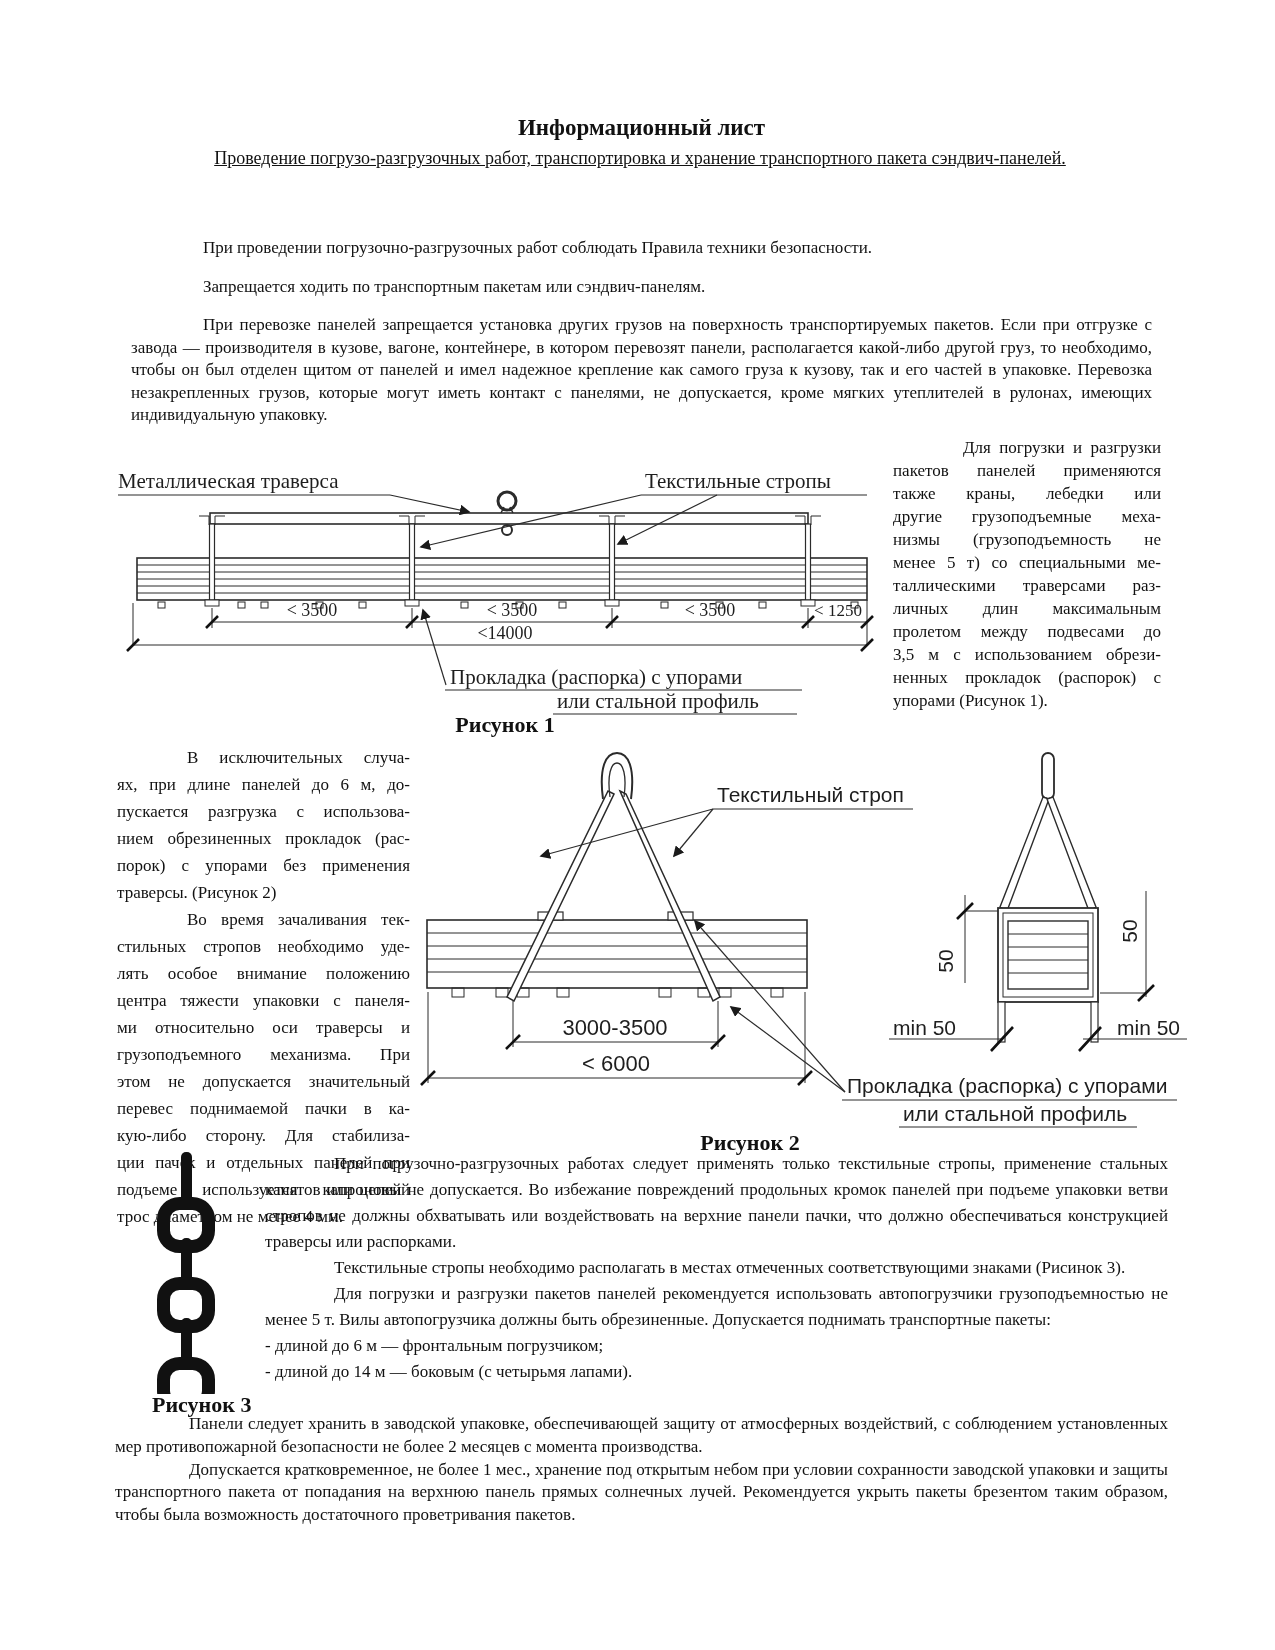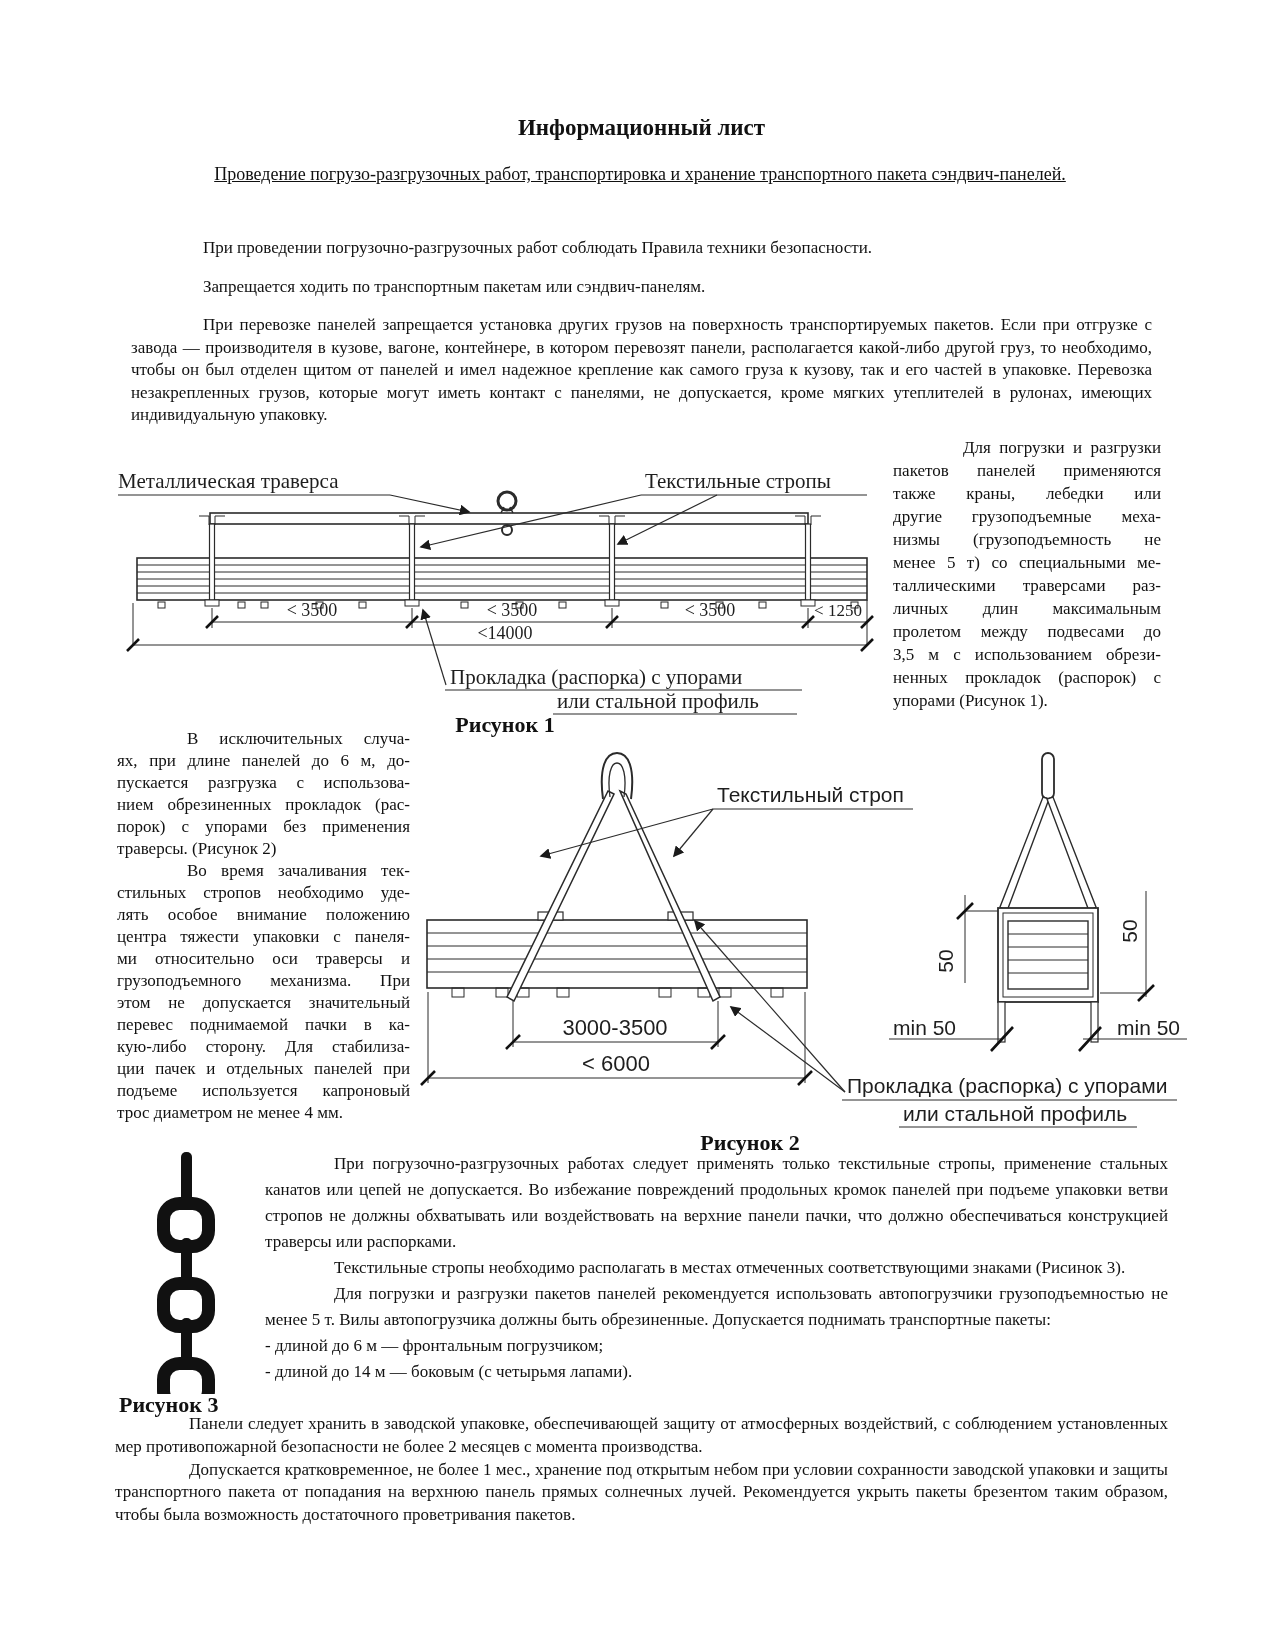--- a/index.html
+++ b/index.html
@@ -21,21 +21,21 @@
   .sling-block p{margin:0;text-indent:69px;}
   .sling-block .li{text-indent:0;text-align:left;}
   svg text{fill:#1e1e1e;}
   .serif-lbl{font-family:"Liberation Serif",serif;}
   .sans-lbl{font-family:"Liberation Sans",sans-serif;}
 </style>
 </head>
 <body>
 
 <div class="abs title" style="left:115px;top:115px;width:1053px;">Информационный лист</div>
-<div class="abs subtitle" style="left:110px;top:164px;width:1060px;">Проведение погрузо-разгрузочных работ, транспортировка и хранение транспортного пакета сэндвич-панелей.</div>
+<div class="abs subtitle" style="left:110px;top:148px;width:1060px;">Проведение погрузо-разгрузочных работ, транспортировка и хранение транспортного пакета сэндвич-панелей.</div>
 
 <div class="abs block" style="left:115px;top:221px;width:1053px;">
   <p>При проведении погрузочно-разгрузочных работ соблюдать Правила техники безопасности.</p>
   <p>Запрещается ходить по транспортным пакетам или сэндвич-панелям.</p>
   <p>При перевозке панелей запрещается установка других грузов на поверхность транспортируемых пакетов. Если при отгрузке с завода — производителя в кузове, вагоне, контейнере, в котором перевозят панели, располагается какой-либо другой груз, то необходимо, чтобы он был отделен щитом от панелей и имел надежное крепление как самого груза к кузову, так и его частей в упаковке. Перевозка незакрепленных грузов, которые могут иметь контакт с панелями, не допускается, кроме мягких утеплителей в рулонах, имеющих индивидуальную упаковку.</p>
 </div>
 
 <svg class="abs" style="left:105px;top:468px;" width="770" height="280" viewBox="0 0 770 280">
   <defs>
     <marker id="arrA" viewBox="0 0 10 10" refX="8.5" refY="5" markerWidth="9" markerHeight="9" orient="auto">
@@ -134,21 +134,21 @@
 низмы (грузоподъемность не
 менее 5 т) со специальными ме-
 таллическими траверсами раз-
 личных длин максимальным
 пролетом между подвесами до
 3,5 м с использованием обрези-
 ненных прокладок (распорок) с</p>
   <p class="last">упорами (Рисунок 1).</p>
 </div>
 
-<div class="abs col" style="left:117px;top:728px;width:293px;line-height:22px;">
+<div class="abs col" style="left:117px;top:744px;width:293px;line-height:27px;">
   <p class="jall ind">В исключительных случа-
 ях, при длине панелей до 6 м, до-
 пускается разгрузка с использова-
 нием обрезиненных прокладок (рас-
 порок) с упорами без применения</p>
   <p class="last">траверсы. (Рисунок 2)</p>
   <p class="jall ind">Во время зачаливания тек-
 стильных стропов необходимо уде-
 лять особое внимание положению
 центра тяжести упаковки с панеля-
@@ -252,21 +252,21 @@
     <rect x="31" y="0" width="11" height="54" rx="5"></rect>
     <rect x="31" y="86" width="11" height="48" rx="5"></rect>
     <rect x="31" y="166" width="11" height="48" rx="5"></rect>
   </g>
   <g fill="none" stroke="#111" stroke-width="13">
     <rect x="13.5" y="51.5" width="45" height="43" rx="16"></rect>
     <rect x="13.5" y="131.5" width="45" height="43" rx="16"></rect>
     <rect x="13.5" y="211.5" width="45" height="43" rx="16"></rect>
   </g>
 </svg>
-<div class="abs figcap" style="left:119px;top:1392px;">Рисунок 3</div>
+<div class="abs figcap" style="left:152px;top:1392px;">Рисунок 3</div>
 
 <div class="abs sling-block" style="left:265px;top:1151px;width:903px;">
   <p>При погрузочно-разгрузочных работах следует применять только текстильные стропы, применение стальных канатов или цепей не допускается. Во избежание повреждений продольных кромок панелей при подъеме упаковки ветви стропов не должны обхватывать или воздействовать на верхние панели пачки, что должно обеспечиваться конструкцией траверсы или распорками.</p>
   <p>Текстильные стропы необходимо располагать в местах отмеченных соответствующими знаками (Рисинок 3).</p>
   <p>Для погрузки и разгрузки пакетов панелей рекомендуется использовать автопогрузчики грузоподъемностью не менее 5 т. Вилы автопогрузчика должны быть обрезиненные. Допускается поднимать транспортные пакеты:</p>
   <p class="li">- длиной до 6 м — фронтальным погрузчиком;</p>
   <p class="li">- длиной до 14 м — боковым (с четырьмя лапами).</p>
 </div>
 
 <div class="abs storage" style="left:115px;top:1413px;width:1053px;">

